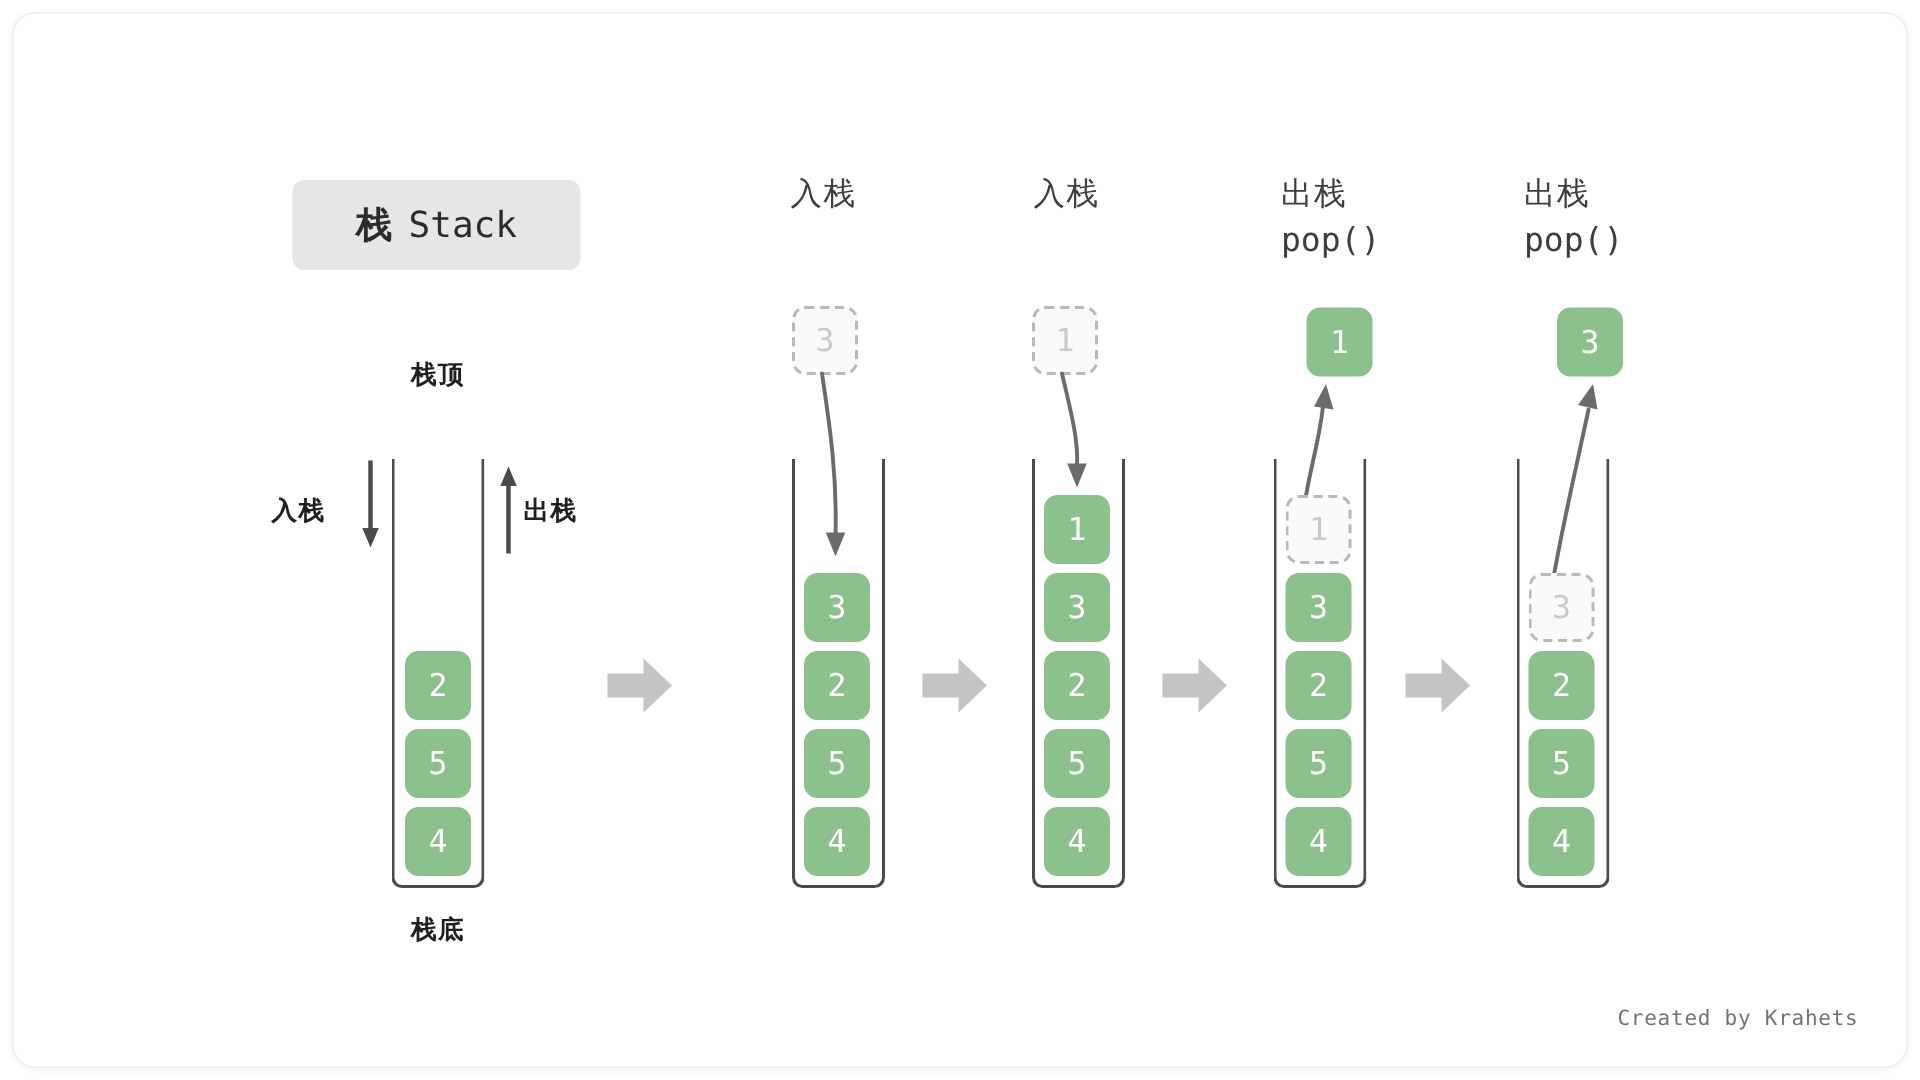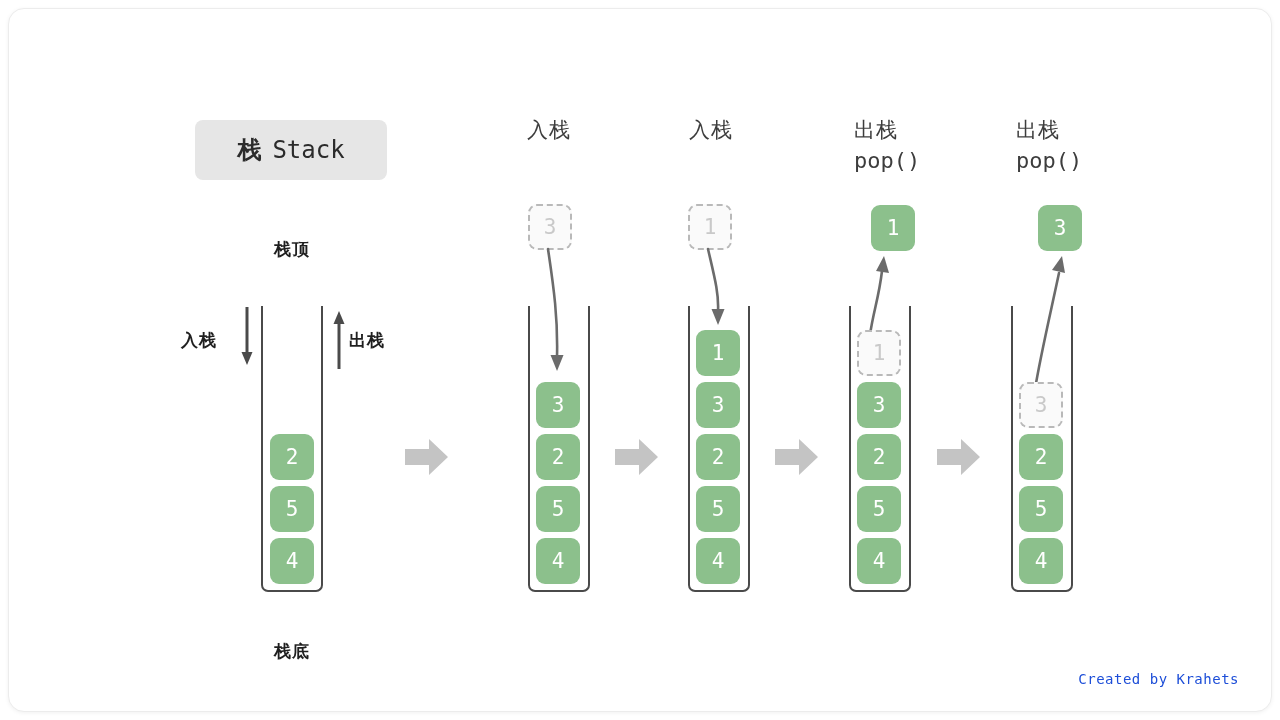--- a/index.html
+++ b/index.html
@@ -136,21 +136,21 @@
 
   
   .block-arrow { width: 44px; height: 40px; }
 
   
   #credit {
     right: 32px;
     bottom: 24px;
     font-family: "DejaVu Sans Mono", monospace;
     font-size: 14px;
-    color: #1d4ed8;
+    color: #737373;
     letter-spacing: 0.5px;
   }
   svg { display: block; overflow: visible; }
 </style>
 </head>
 <body>
 
 <div id="card">
 
   <div class="abs" id="title-badge">
@@ -179,21 +179,21 @@
   <div class="abs side-label" style="left:340px; top:320px;">出栈</div>
 
   <div class="abs stack-box" style="left:252px; top:297px;"></div>
 
   <div class="abs" style="left:261px; top:425px;">
     <div class="cell solid">2</div>
     <div class="cell solid" style="margin-top:6px;">5</div>
     <div class="cell solid" style="margin-top:6px;">4</div>
   </div>
 
-  <div class="abs cap" style="left:228px; top:631px; width:110px;">栈底</div>
+  <div class="abs cap" style="left:228px; top:599px; width:110px;">栈底</div>
 
   <div class="abs block-arrow" style="left:396px; top:428px;">
     <svg width="44" height="40" viewBox="0 0 44 40">
       <path d="M0 12 L24 12 L24 2 L43 20 L24 38 L24 28 L0 28 Z" fill="#c4c4c4"></path>
     </svg>
   </div>
 
   <div class="abs op-label" style="left:518px; top:106px;">
     <span class="cn">入栈</span>
   </div>

